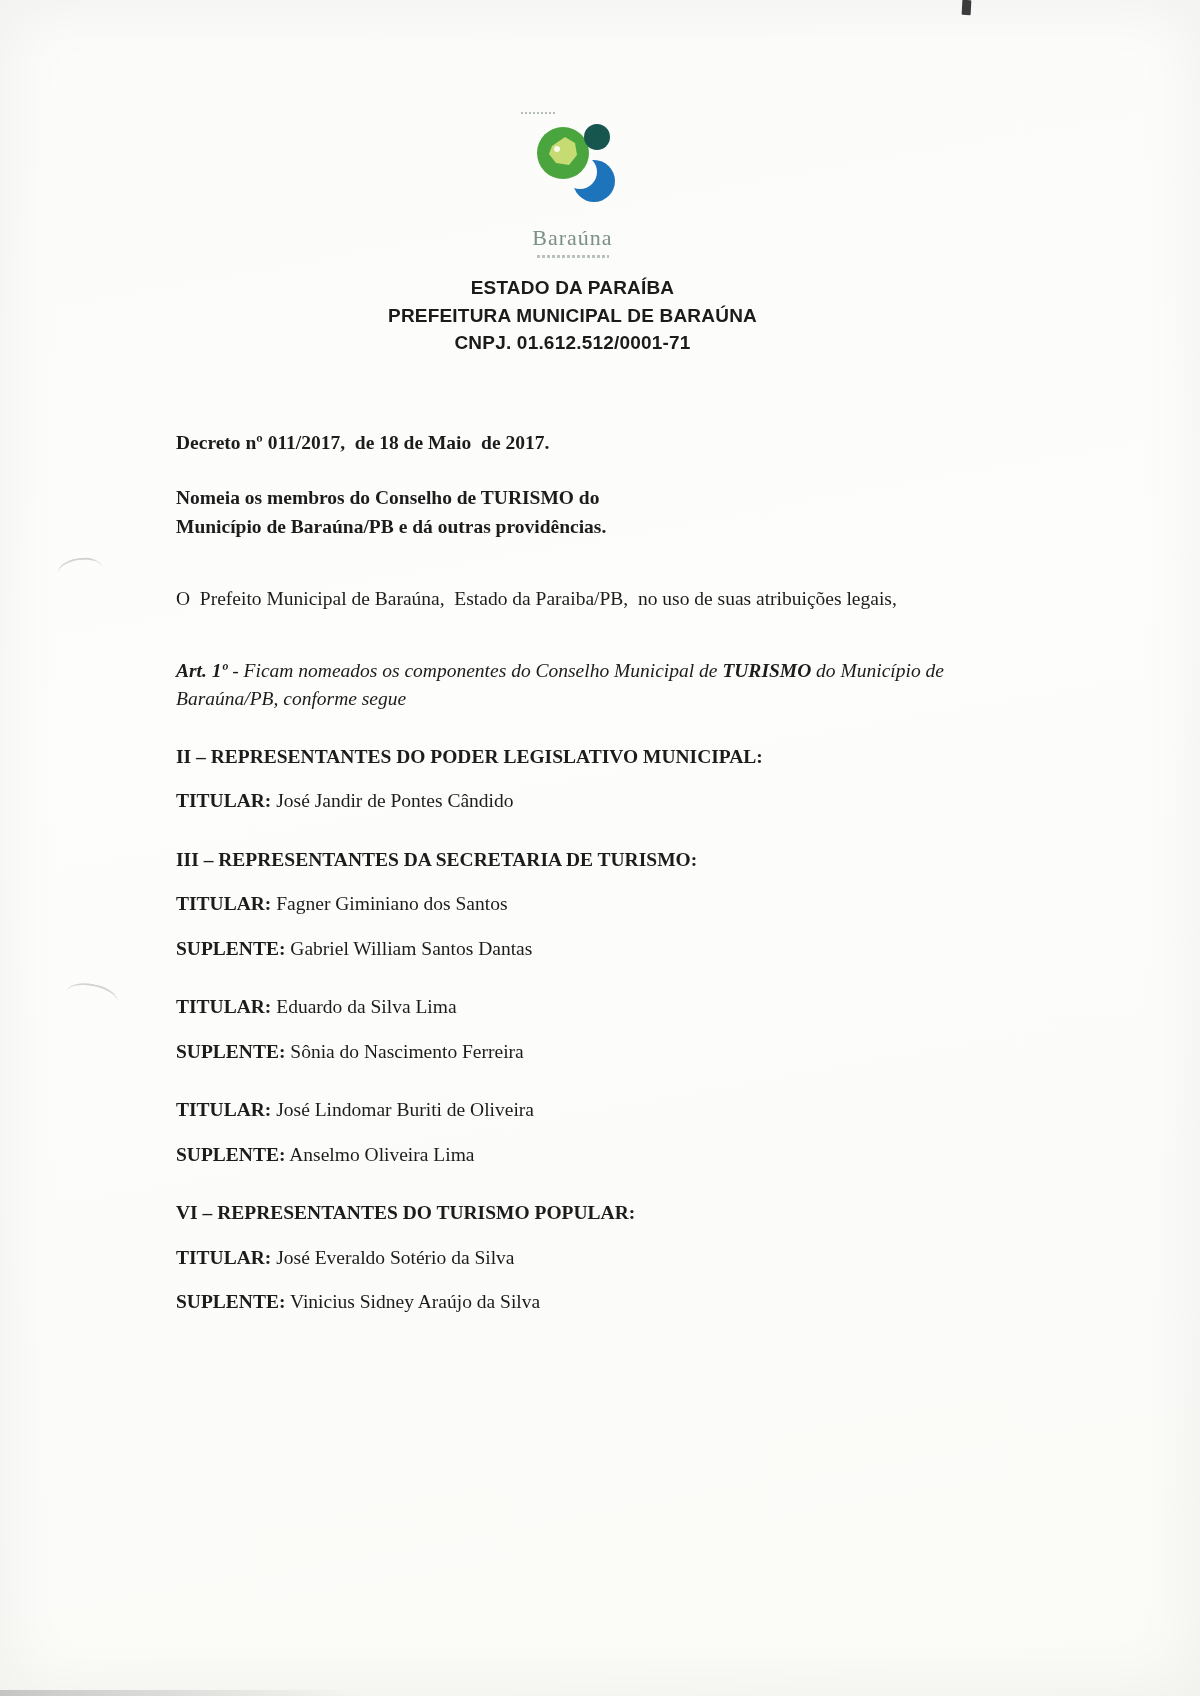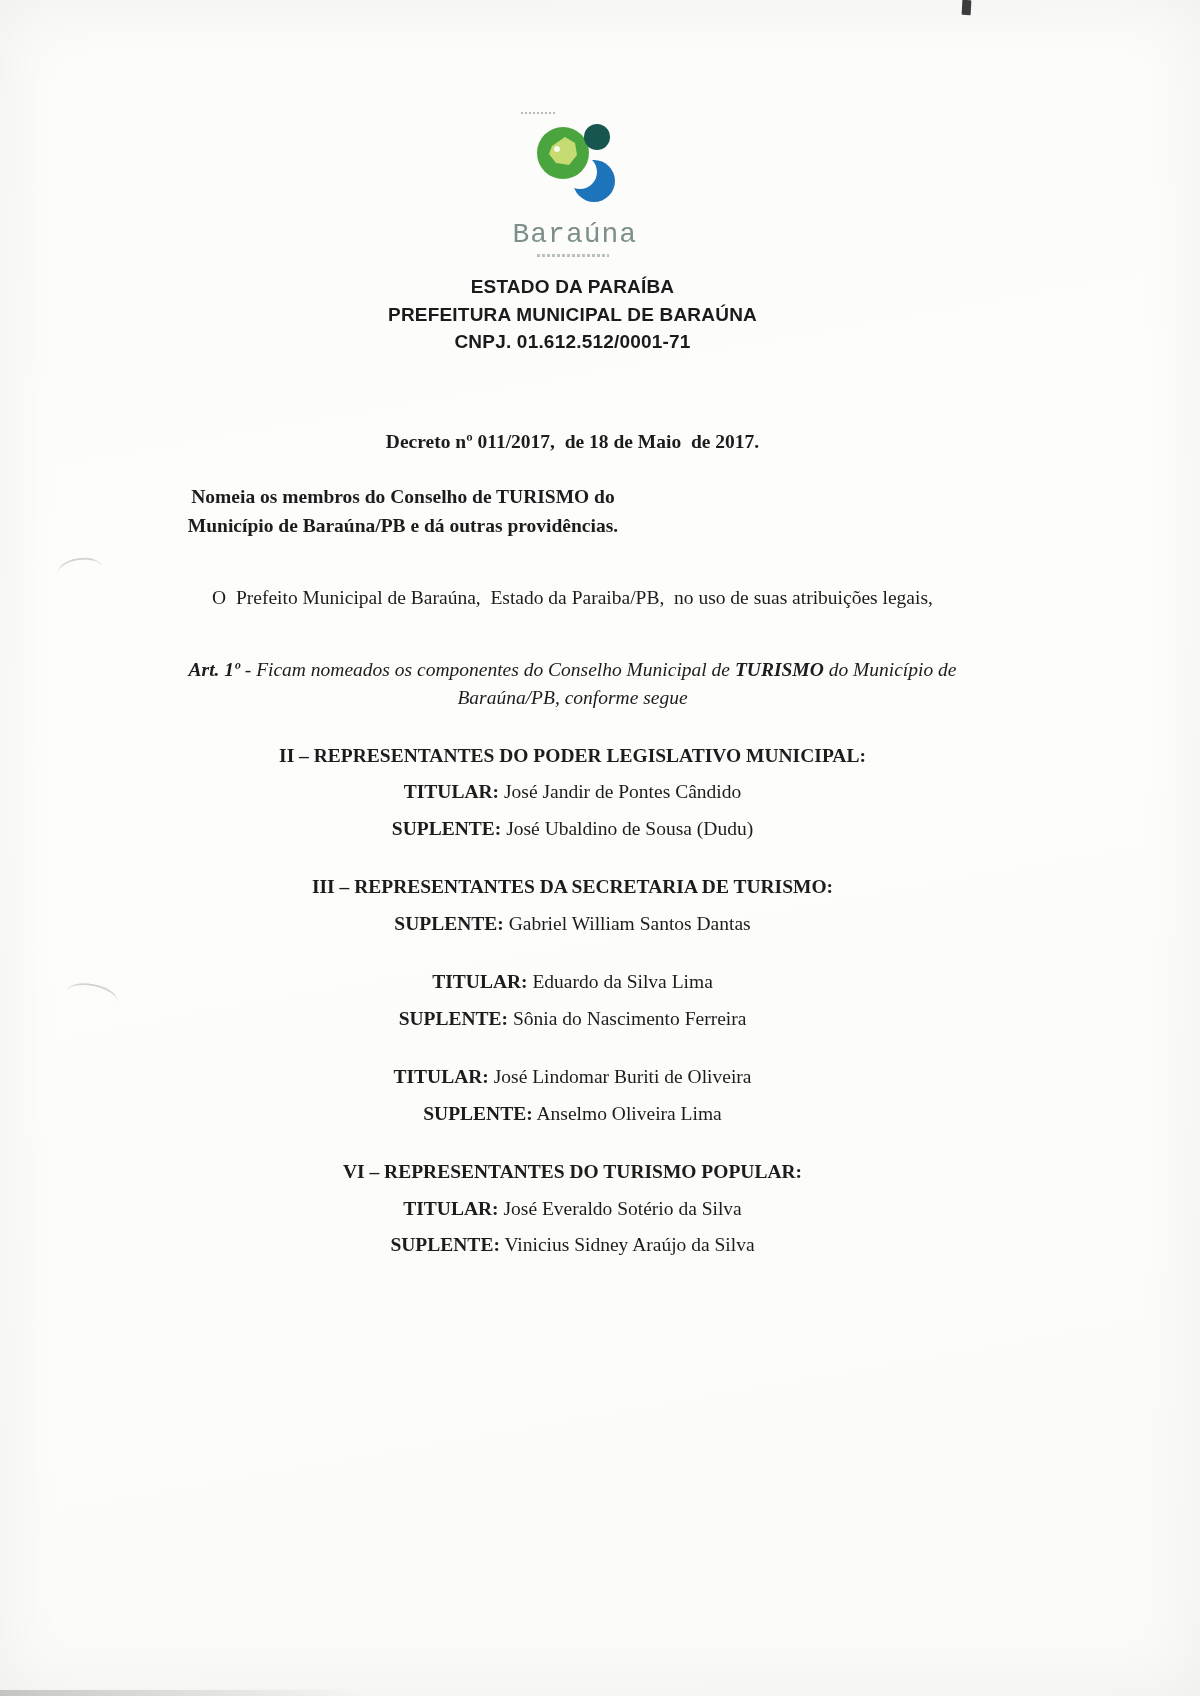--- a/index.html
+++ b/index.html
@@ -26,31 +26,31 @@
   .edge-shade{position:absolute;left:0;bottom:0;width:100%;height:6px;
     background:linear-gradient(90deg,rgba(60,60,60,.25),rgba(0,0,0,0) 30%);}
 
   
   .letterhead{text-align:center;}
   .logo{width:120px;margin:0 auto;}
   .logo svg{display:block;margin:0 auto;}
   .logo-preword{width:34px;height:2px;margin:0 auto 1px 8px;
     background:repeating-linear-gradient(90deg,#b4bdb8 0 2px,transparent 2px 4px);}
   .logo-word{
-    font-family:Liberation Mono, monospace;
-    font-size:28px;color:#7c8f88;letter-spacing:1px;margin-top:8px;
+    font-family:Liberation Serif, serif;
+    font-size:22px;color:#7c8f88;letter-spacing:1px;margin-top:14px;
   }
   .logo-tagline{width:72px;height:3px;margin:4px auto 0;
     background:repeating-linear-gradient(90deg,#b9c2bd 0 3px,transparent 3px 5px);}
   .head-lines{margin-top:16px;
     font-family:"Liberation Sans",sans-serif;font-weight:bold;
     font-size:19px;line-height:27.5px;letter-spacing:.2px;color:#1b1b1b;text-align:center;}
 
   
-  .doc-body p{margin:8px;font-size:19.5px;line-height:28px;white-space:pre-wrap;text-align:center;}
+  .doc-body p{margin:16px;font-size:19.5px;line-height:28px;white-space:pre-wrap;}
   .bold{font-weight:bold;}
   .decree-title{margin-top:72px !important;font-weight:bold;}
   .summary{margin-top:26px !important;margin-left:358px;max-width:470px;
     font-weight:bold;line-height:29px !important;}
   .preamble{margin-top:44px !important;}
   .decreta{margin-top:52px !important;font-weight:bold;letter-spacing:.4px;}
   .art1{margin-top:44px !important;max-width:835px;font-style:italic;}
   .rep{margin-top:30px;}
   .rep p{line-height:28.5px;}
   .rep-heading{font-weight:bold;}
@@ -105,25 +105,25 @@
 
       <p class="preamble">O  Prefeito Municipal de Baraúna,  Estado da Paraiba/PB,  no uso de suas atribuições legais,</p>
 
 
       <p class="art1"><span class="bold">Art. 1º</span><span> - Ficam nomeados os componentes do Conselho Municipal de </span><span class="bold">TURISMO</span><span> do Município de Baraúna/PB, conforme segue</span></p>
 
 
       <section class="rep">
         <p class="rep-heading">II – REPRESENTANTES DO PODER LEGISLATIVO MUNICIPAL:</p>
         <p><span class="label">TITULAR:</span> <span>José Jandir de Pontes Cândido</span></p>
-        <p><span class="label">SUPLENTE:</span> <span>José Ubaldino de Sousa (Dudu)</span></p>
       </section>
 
       <section class="rep">
         <p class="rep-heading">III – REPRESENTANTES DA SECRETARIA DE TURISMO:</p>
+        <p><span class="label">TITULAR:</span> <span>Fagner Giminiano dos Santos</span></p>
         <p><span class="label">SUPLENTE:</span> <span>Gabriel William Santos Dantas</span></p>
       </section>
 
       <section class="rep">
         <p><span class="label">TITULAR:</span> <span>Eduardo da Silva Lima</span></p>
         <p><span class="label">SUPLENTE:</span> <span>Sônia do Nascimento Ferreira</span></p>
       </section>
 
       <section class="rep">
         <p><span class="label">TITULAR:</span> <span>José Lindomar Buriti de Oliveira</span></p>

